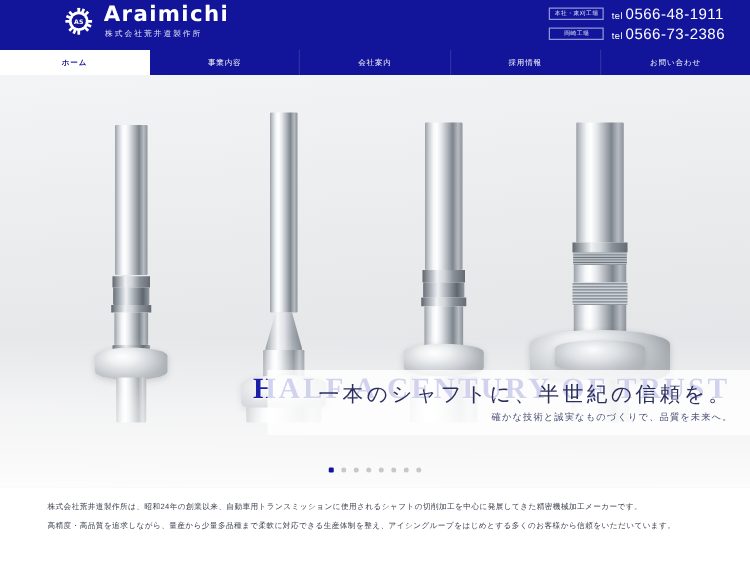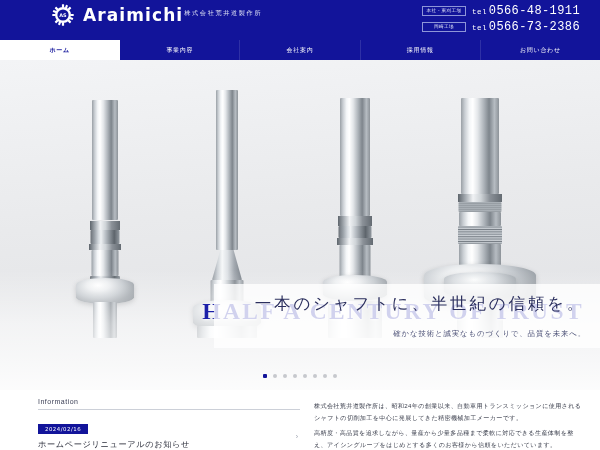--- a/index.html
+++ b/index.html
@@ -14,21 +14,21 @@
   
   .header {
     position:relative; width:100%; height:40px;
     background:#12149a;
   }
   .brand {
     position:absolute; left:52px; top:4px;
     display:flex; align-items:center; gap:9px;
   }
   .gear-icon { width:22px; height:22px; display:block; }
-  .brand-text { display:flex; flex-direction:row; line-height:1; }
+  .brand-text { display:flex; flex-direction:column; line-height:1; }
   .brand-name {
     font-size:17px; font-weight:bold; color:#ffffff;
     letter-spacing:1.1px; font-family:"DejaVu Sans", sans-serif;
   }
   .brand-sub {
     font-size:6.2px; color:#dfe2f5; letter-spacing:1.6px;
     margin-top:3.5px; margin-left:1px;
   }
 
   .contact-block {
@@ -37,21 +37,21 @@
   }
   .contact-row { display:flex; align-items:center; gap:6px; }
   .contact-tag {
     border:1px solid #8e95d8; color:#e3e6f8;
     font-size:4.6px; letter-spacing:0.4px;
     padding:2px 3px; min-width:44px; text-align:center;
     line-height:1;
   }
   .contact-num {
     color:#ffffff; font-size:12px; letter-spacing:0.4px;
-    font-family:Liberation Mono, monospace; white-space:nowrap;
+    font-family:Liberation Sans, sans-serif; white-space:nowrap;
   }
   .contact-num .tel-prefix { font-size:7.5px; margin-right:2px; }
 
   
   .nav {
     position:relative; width:100%; height:20px;
     background:#12149a; display:flex; align-items:stretch;
   }
   .nav-item {
     flex:1; display:flex; align-items:center; justify-content:center;
@@ -121,21 +121,21 @@
     padding:11px 14px 9px 20px;
     text-align:right;
   }
   .tagline-main {
     font-size:16.5px; color:#2b2f5e; letter-spacing:2.8px;
     font-family:"DejaVu Serif", serif; line-height:1.1;
     white-space:nowrap;
   }
   .tagline-sub {
     font-size:7.4px; color:#4a4f75; letter-spacing:0.9px;
-    margin-top:16px; font-family:"DejaVu Serif", serif;
+    margin-top:4px; font-family:"DejaVu Serif", serif;
     white-space:nowrap;
   }
 
   .dots {
     position:absolute; left:0; right:0; bottom:12px;
     display:flex; justify-content:center; gap:6px;
   }
   .dot {
     width:4px; height:4px; border-radius:50%;
     background:#c6c8cd;
@@ -311,28 +311,20 @@
       <span class="dot"></span>
       <span class="dot"></span>
       <span class="dot"></span>
       <span class="dot"></span>
       <span class="dot"></span>
     </div>
   </div>
 
   <div class="bottom">
 
-    <div class="info-col">
-      <div class="info-title">Information</div>
-      <div class="news-row">
-        <span class="news-date">2024/02/16</span>
-        <div class="news-title">ホームページリニューアルのお知らせ</div>
-        <span class="news-arrow">›</span>
-      </div>
-    </div>
 
     <div class="about-col">
       <p class="about-p">株式会社荒井道製作所は、昭和24年の創業以来、自動車用トランスミッションに使用されるシャフトの切削加工を中心に発展してきた精密機械加工メーカーです。</p>
       <p class="about-p">高精度・高品質を追求しながら、量産から少量多品種まで柔軟に対応できる生産体制を整え、アイシングループをはじめとする多くのお客様から信頼をいただいています。</p>
     </div>
   </div>
 
 </div>
 
 </body></html>

